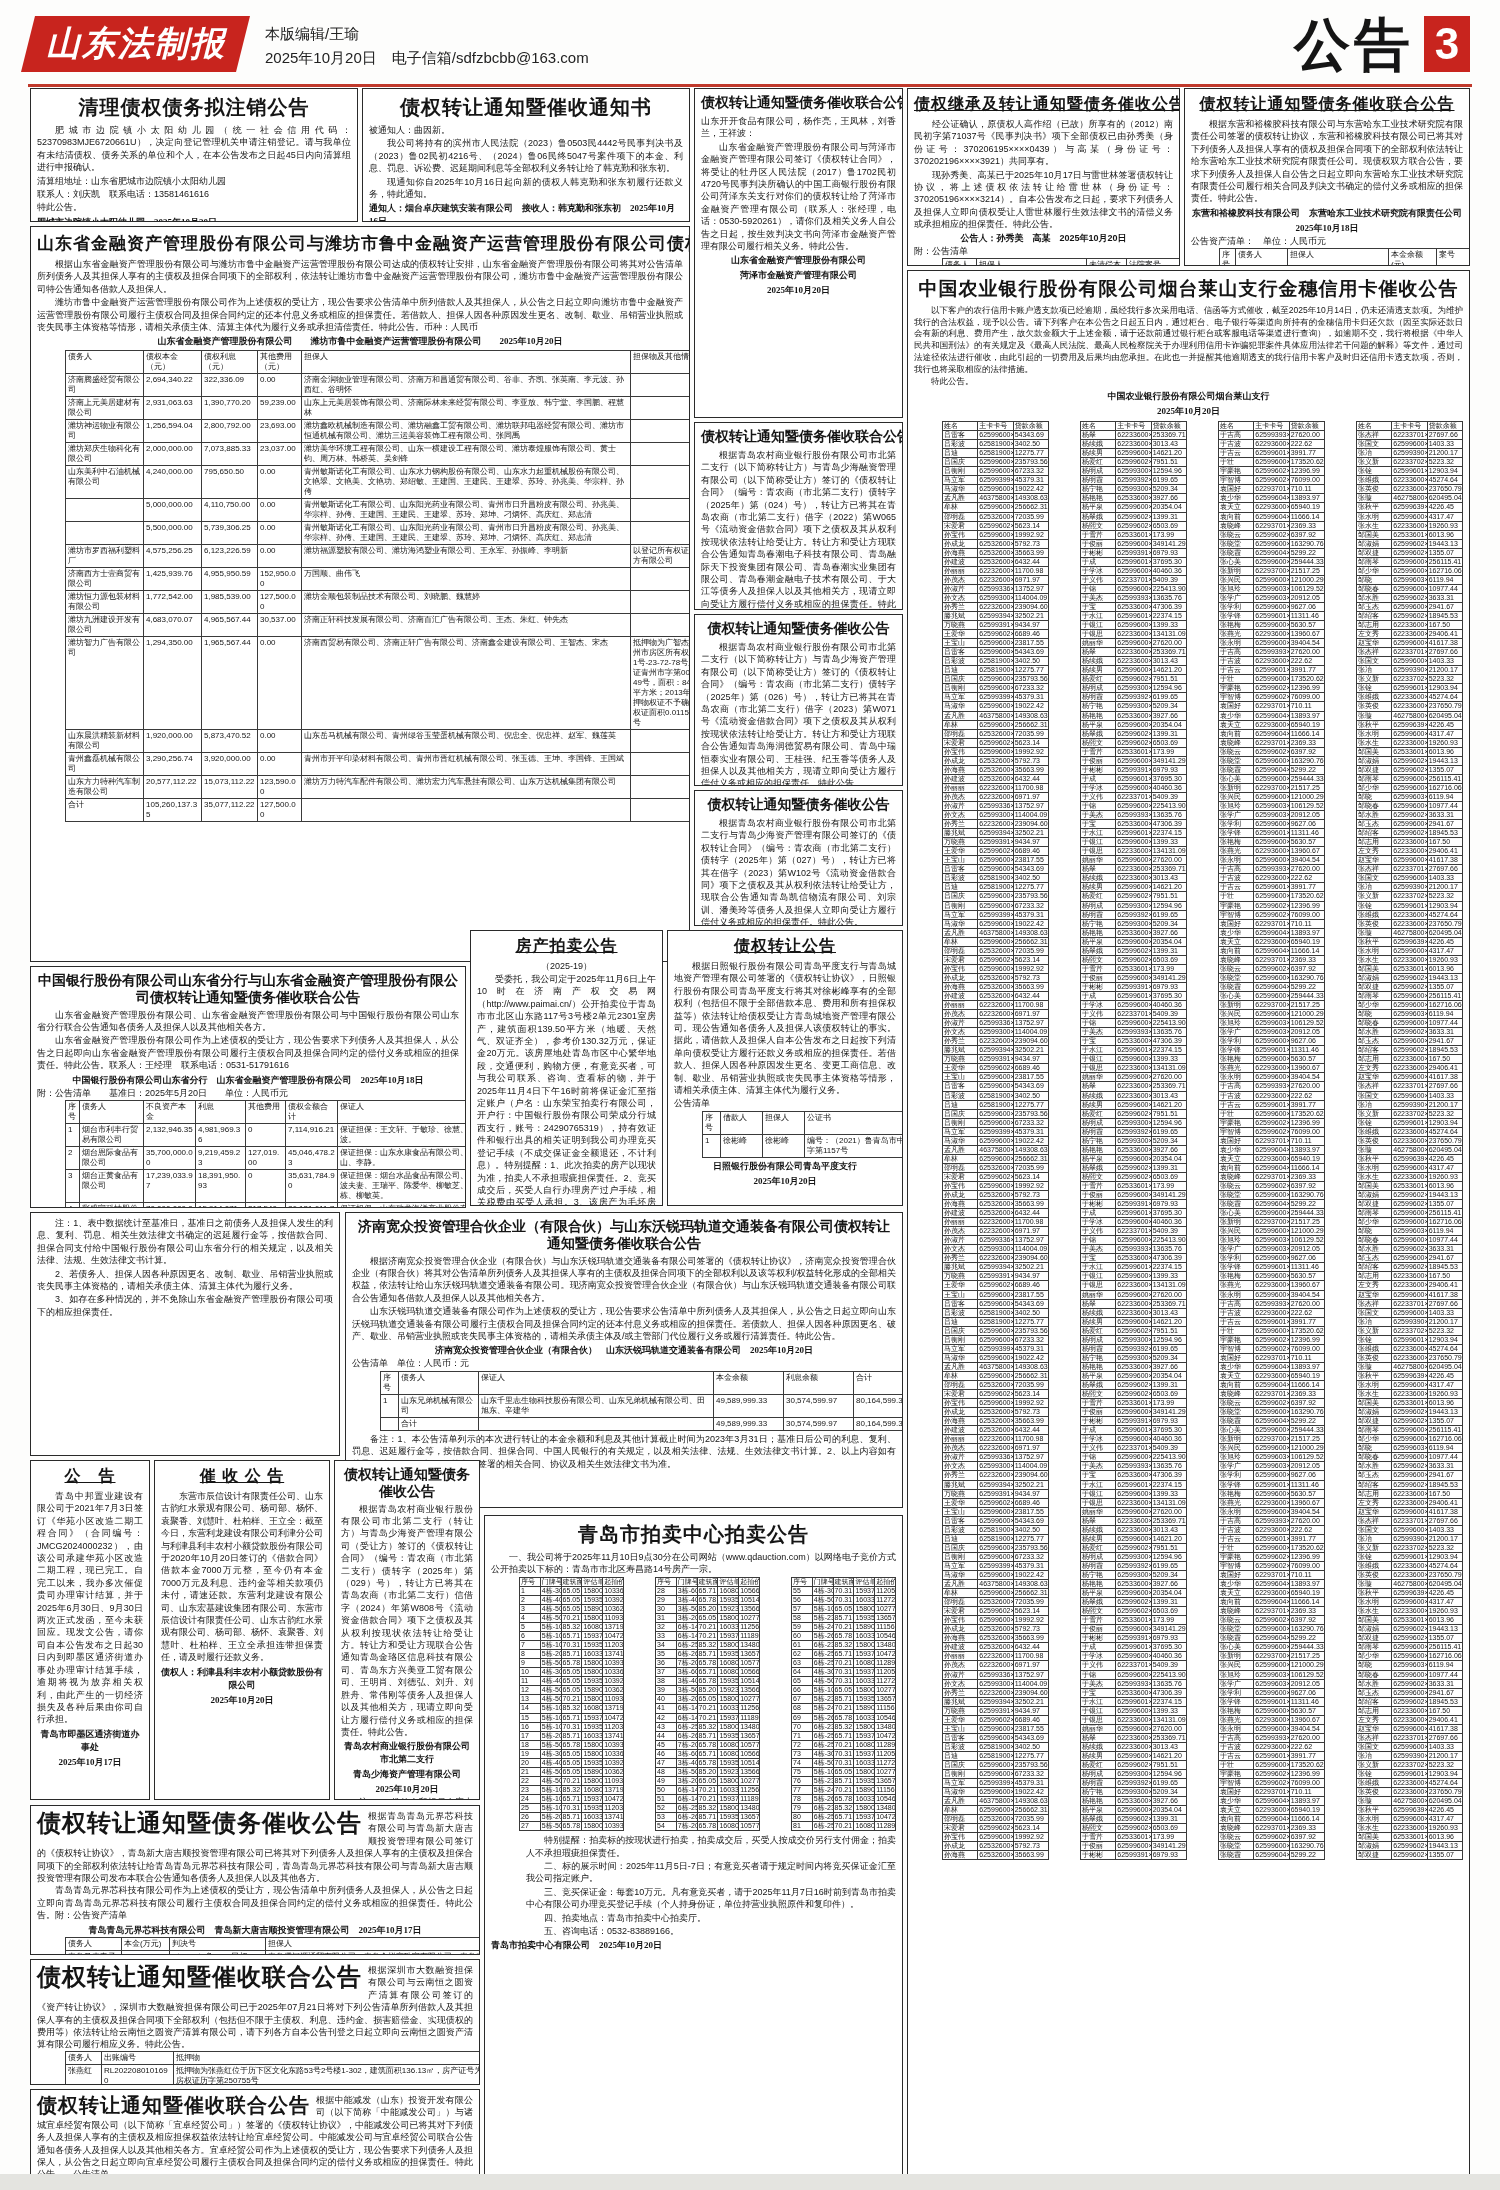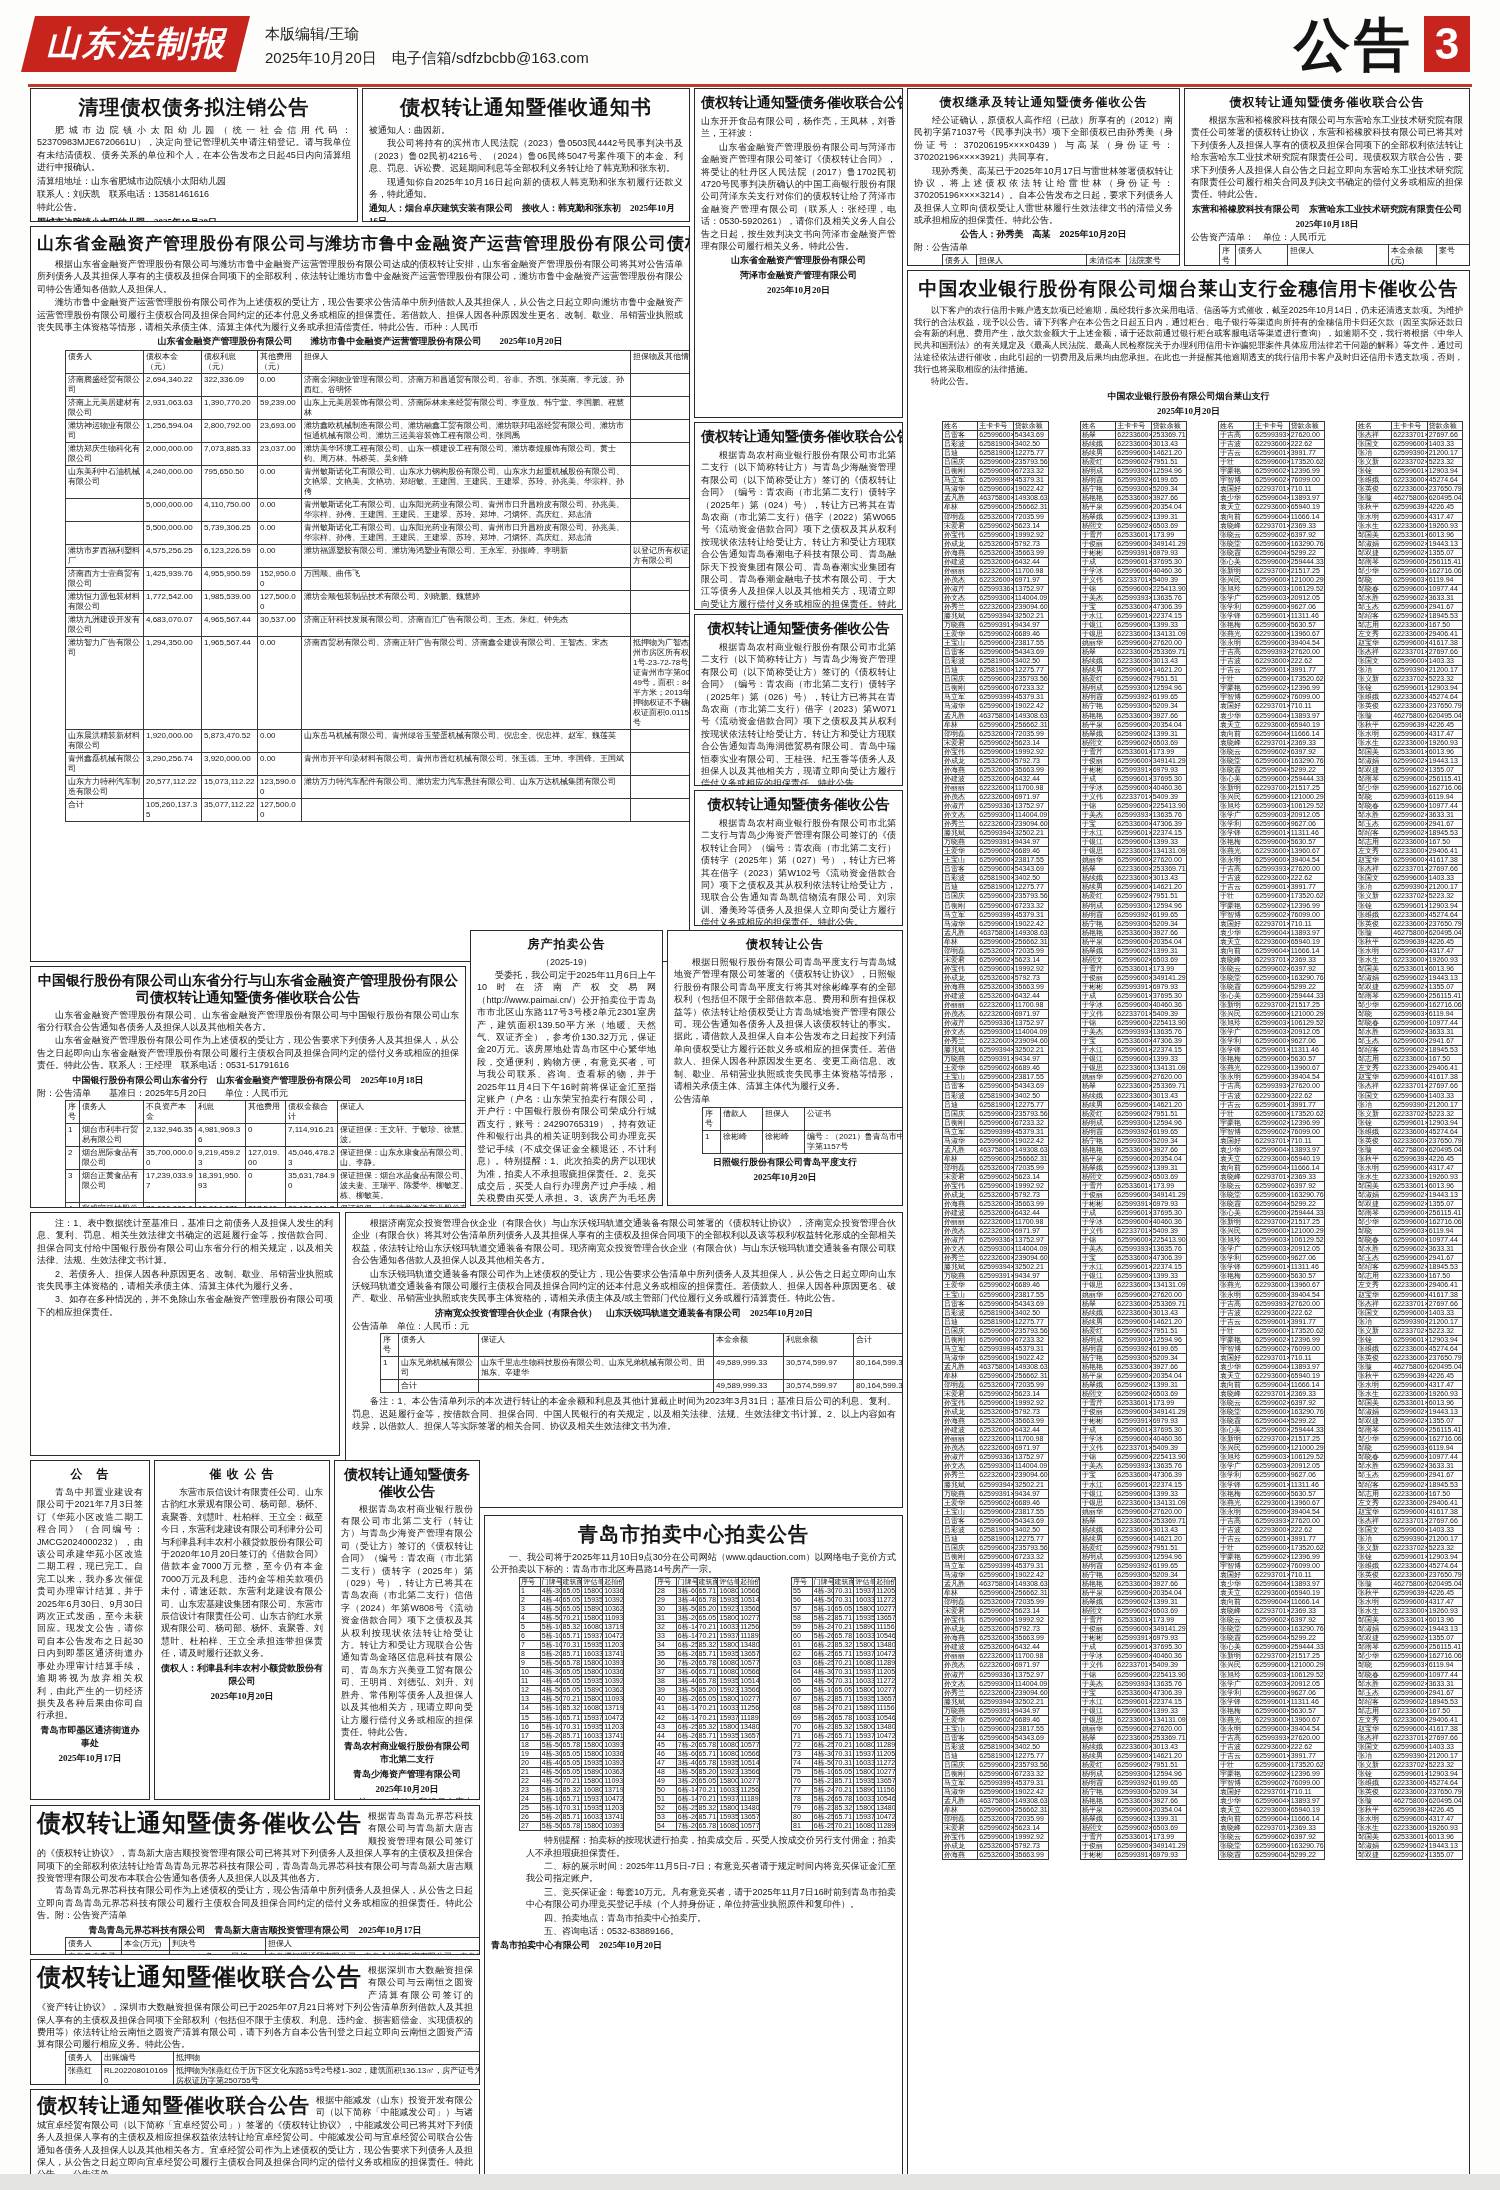--- a/index.html
+++ b/index.html
@@ -11,21 +11,21 @@
   .logo span{transform:skewX(14deg);color:#fff;font-family:"Liberation Serif",serif;
         font-weight:bold;font-size:34px;letter-spacing:2px;font-style:italic;}
   .mast-info{position:absolute;left:265px;top:22px;font-size:15px;line-height:1.6;color:#222;}
   .sec-title{position:absolute;right:86px;top:8px;font-size:56px;font-weight:bold;letter-spacing:4px;}
   .page-no{position:absolute;right:30px;top:16px;width:46px;height:56px;background:#c8241e;color:#fff;
         font-size:44px;font-weight:bold;display:flex;align-items:center;justify-content:center;}
   .rule{position:absolute;left:28px;right:28px;top:84px;height:3px;background:#c0392b;}
   
   .box{position:absolute;border:1.6px solid #2a2a2a;box-sizing:border-box;padding:4px 6px;overflow:hidden;background:#fff;}
   .box h2{margin:1px 0 3px;text-align:center;font-weight:bold;font-size:20px;letter-spacing:1px;white-space:nowrap;}
-  .box h2.sm{font-size:12px;}
+  .box h2.sm{font-size:16px;text-decoration:underline;}
   .box h2.xs{font-size:14px;letter-spacing:0;}
   .bt{font-size:9px;line-height:1.38;text-align:justify;}
   .bt p{margin:0 0 1px;text-indent:2em;}
   .bt p.ni{text-indent:0;}
   .sig{font-size:9px;font-weight:bold;text-align:left;margin-top:2px;font-family:"Liberation Serif",serif;}
   .sig.c{text-align:center;}
   
   table.t{border-collapse:collapse;width:100%;table-layout:fixed;margin-left:28px;}
   table.t th,table.t td{border:1px solid #3a3a3a;font-size:8px;line-height:1.25;padding:1px 2px;
         text-align:left;word-break:break-all;vertical-align:top;}
@@ -432,20 +432,21 @@
   </div>
   <div class="box" style="left:30px;top:1212px;width:310px;height:244px;">
     <div class="bt">
       <p>注：1、表中数据统计至基准日，基准日之前债务人及担保人发生的利息、复利、罚息、相关生效法律文书确定的迟延履行金等，按借款合同、担保合同支付给中国银行股份有限公司山东省分行的相关规定，以及相关法律、法规、生效法律文书计算。</p>
       <p>2、若债务人、担保人因各种原因更名、改制、歇业、吊销营业执照或丧失民事主体资格的，请相关承债主体、清算主体代为履行义务。</p>
       <p>3、如存在多种情况的，并不免除山东省金融资产管理股份有限公司项下的相应担保责任。</p>
     </div>
   </div>
 
   <div class="box" style="left:345px;top:1212px;width:558px;height:296px;">
+    <h2 class="xs" style="white-space:normal;line-height:1.2;">济南宽众投资管理合伙企业（有限合伙）与山东沃锐玛轨道交通装备有限公司债权转让通知暨债务催收联合公告</h2>
     <div class="bt">
       <p>根据济南宽众投资管理合伙企业（有限合伙）与山东沃锐玛轨道交通装备有限公司签署的《债权转让协议》，济南宽众投资管理合伙企业（有限合伙）将其对公告清单所列债务人及其担保人享有的主债权及担保合同项下的全部权利以及该等权利/权益转化形成的全部相关权益，依法转让给山东沃锐玛轨道交通装备有限公司。现济南宽众投资管理合伙企业（有限合伙）与山东沃锐玛轨道交通装备有限公司联合公告通知各借款人及担保人以及其他相关各方。</p>
       <p>山东沃锐玛轨道交通装备有限公司作为上述债权的受让方，现公告要求公告清单中所列债务人及其担保人，从公告之日起立即向山东沃锐玛轨道交通装备有限公司履行主债权合同及担保合同约定的还本付息义务或相应的担保责任。若债款人、担保人因各种原因更名、破产、歇业、吊销营业执照或丧失民事主体资格的，请相关承债主体及/或主管部门代位履行义务或履行清算责任。特此公告。</p>
     </div>
     <div class="sig c">济南宽众投资管理合伙企业（有限合伙）　山东沃锐玛轨道交通装备有限公司　2025年10月20日</div>
     <div class="bt">
         <p class="ni">公告清单　单位：人民币：元</p>
       </div>
     <table class="t">
       <colgroup>

